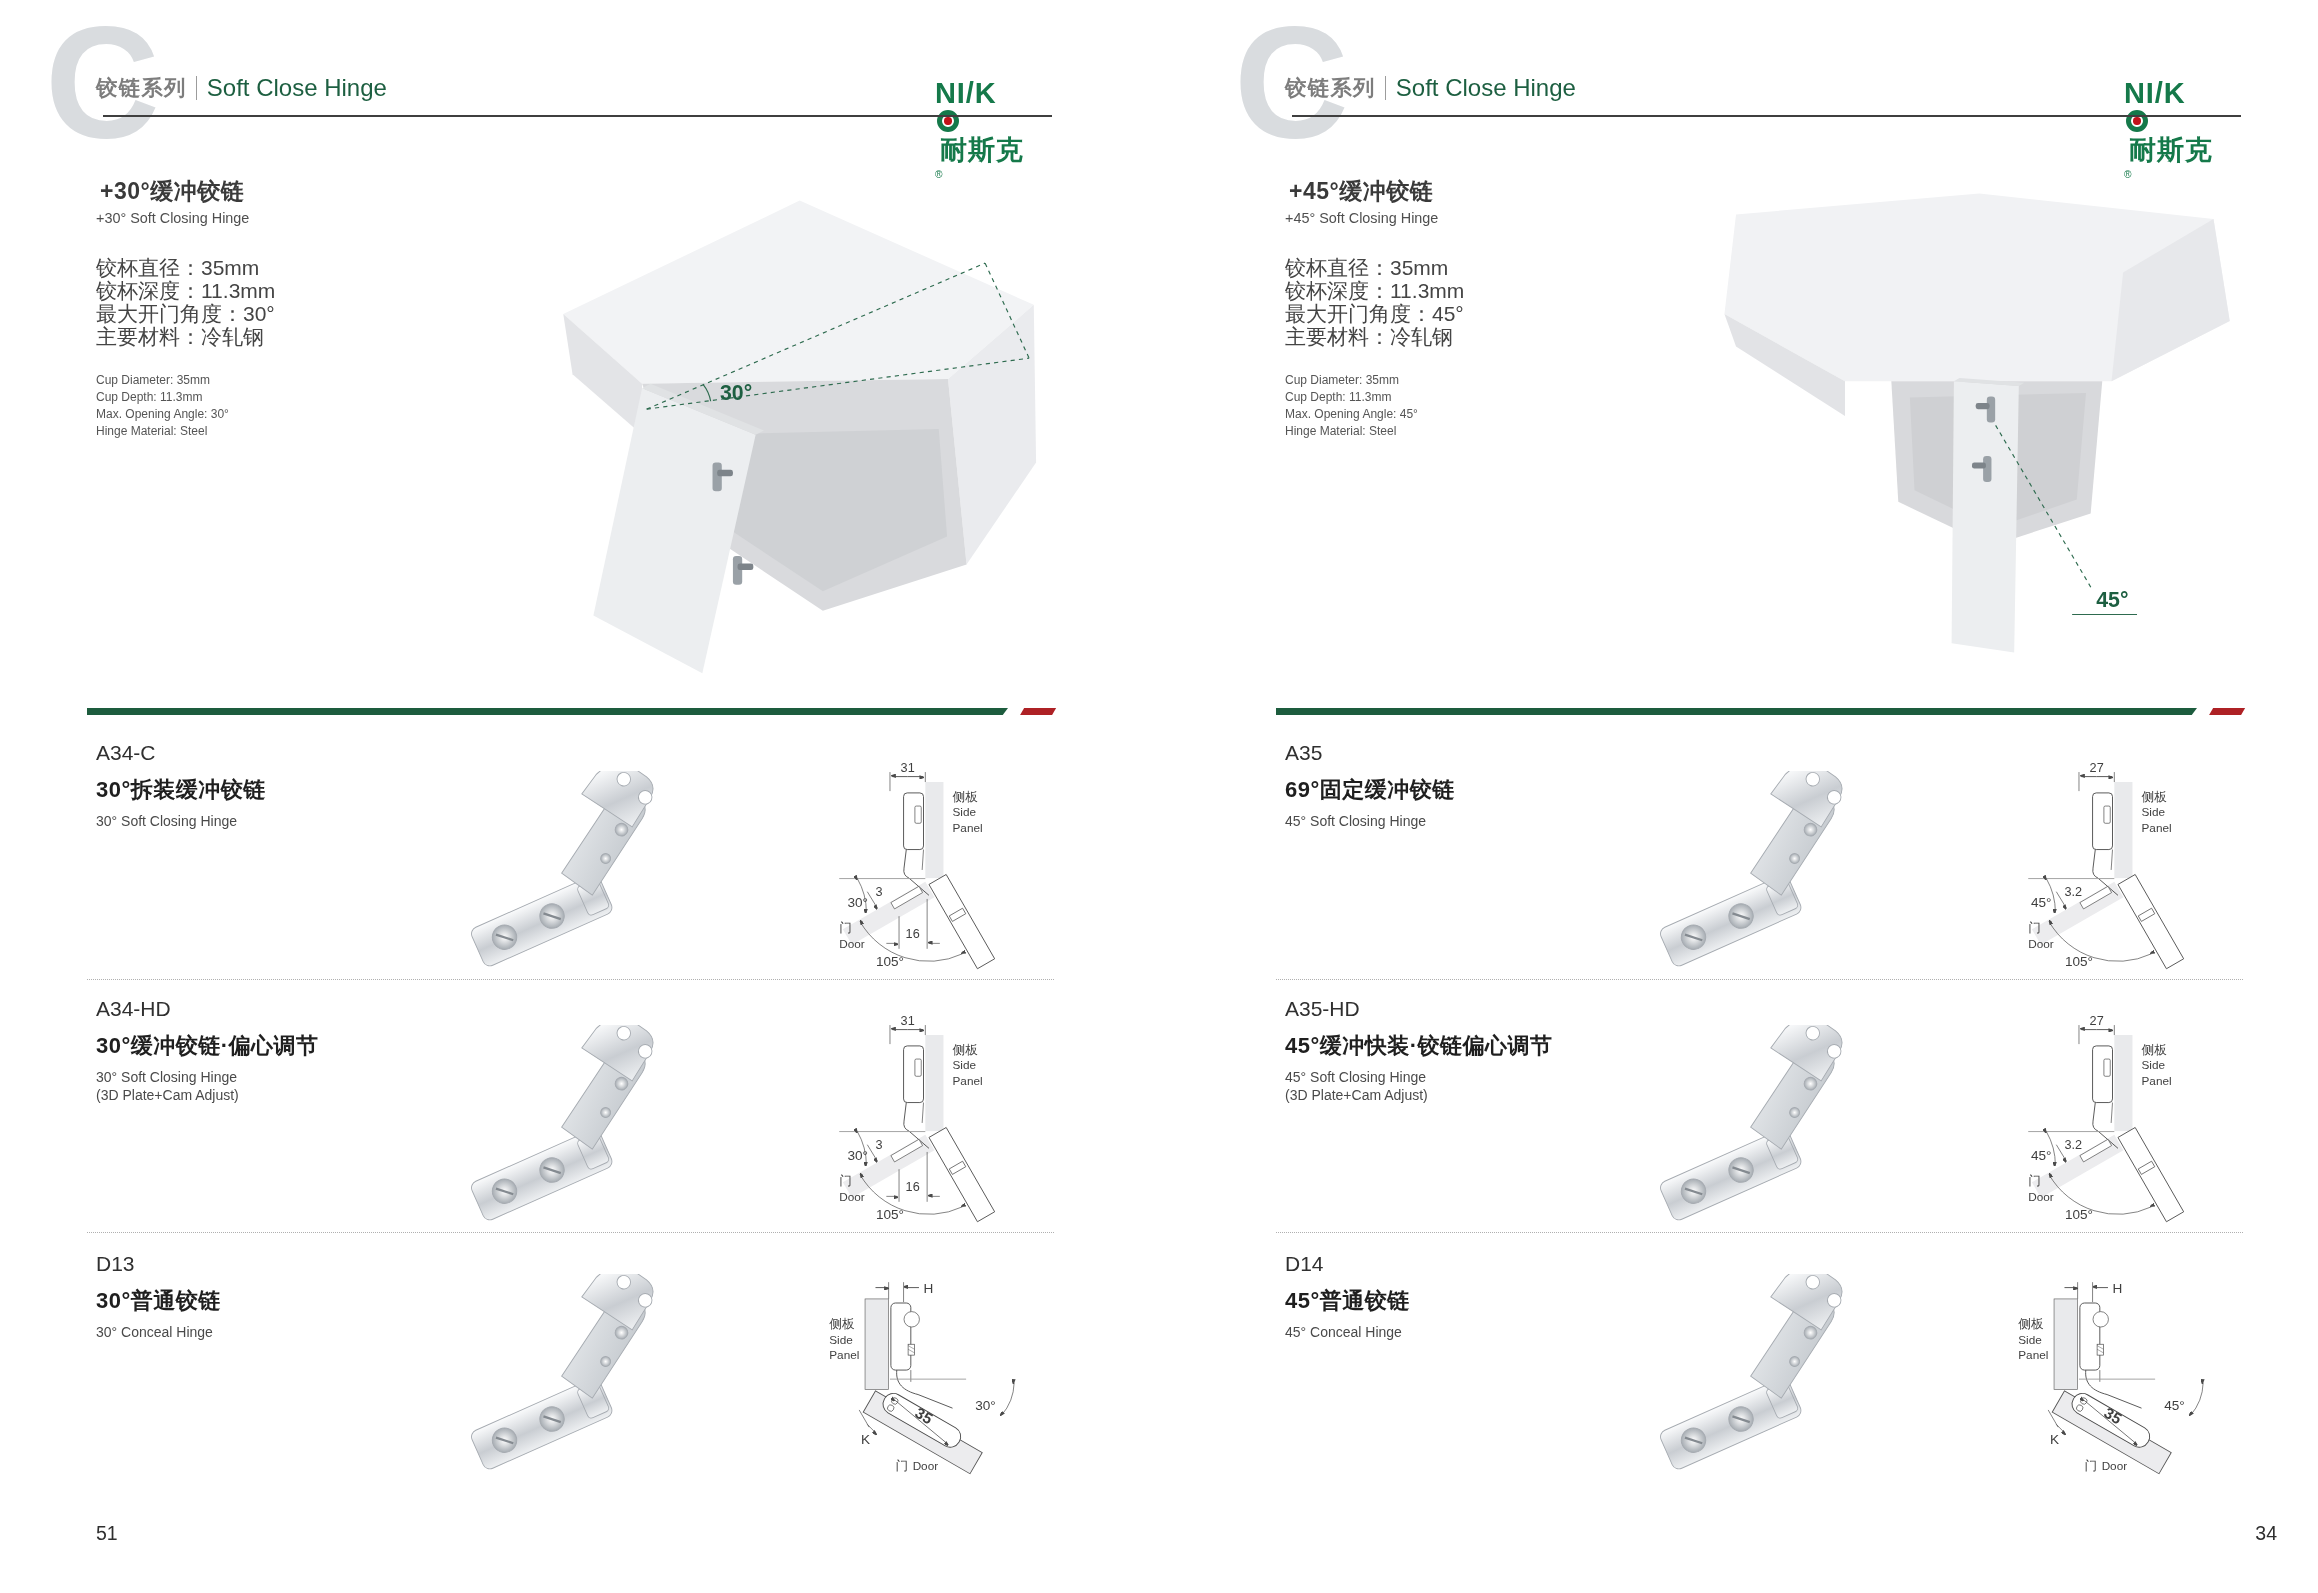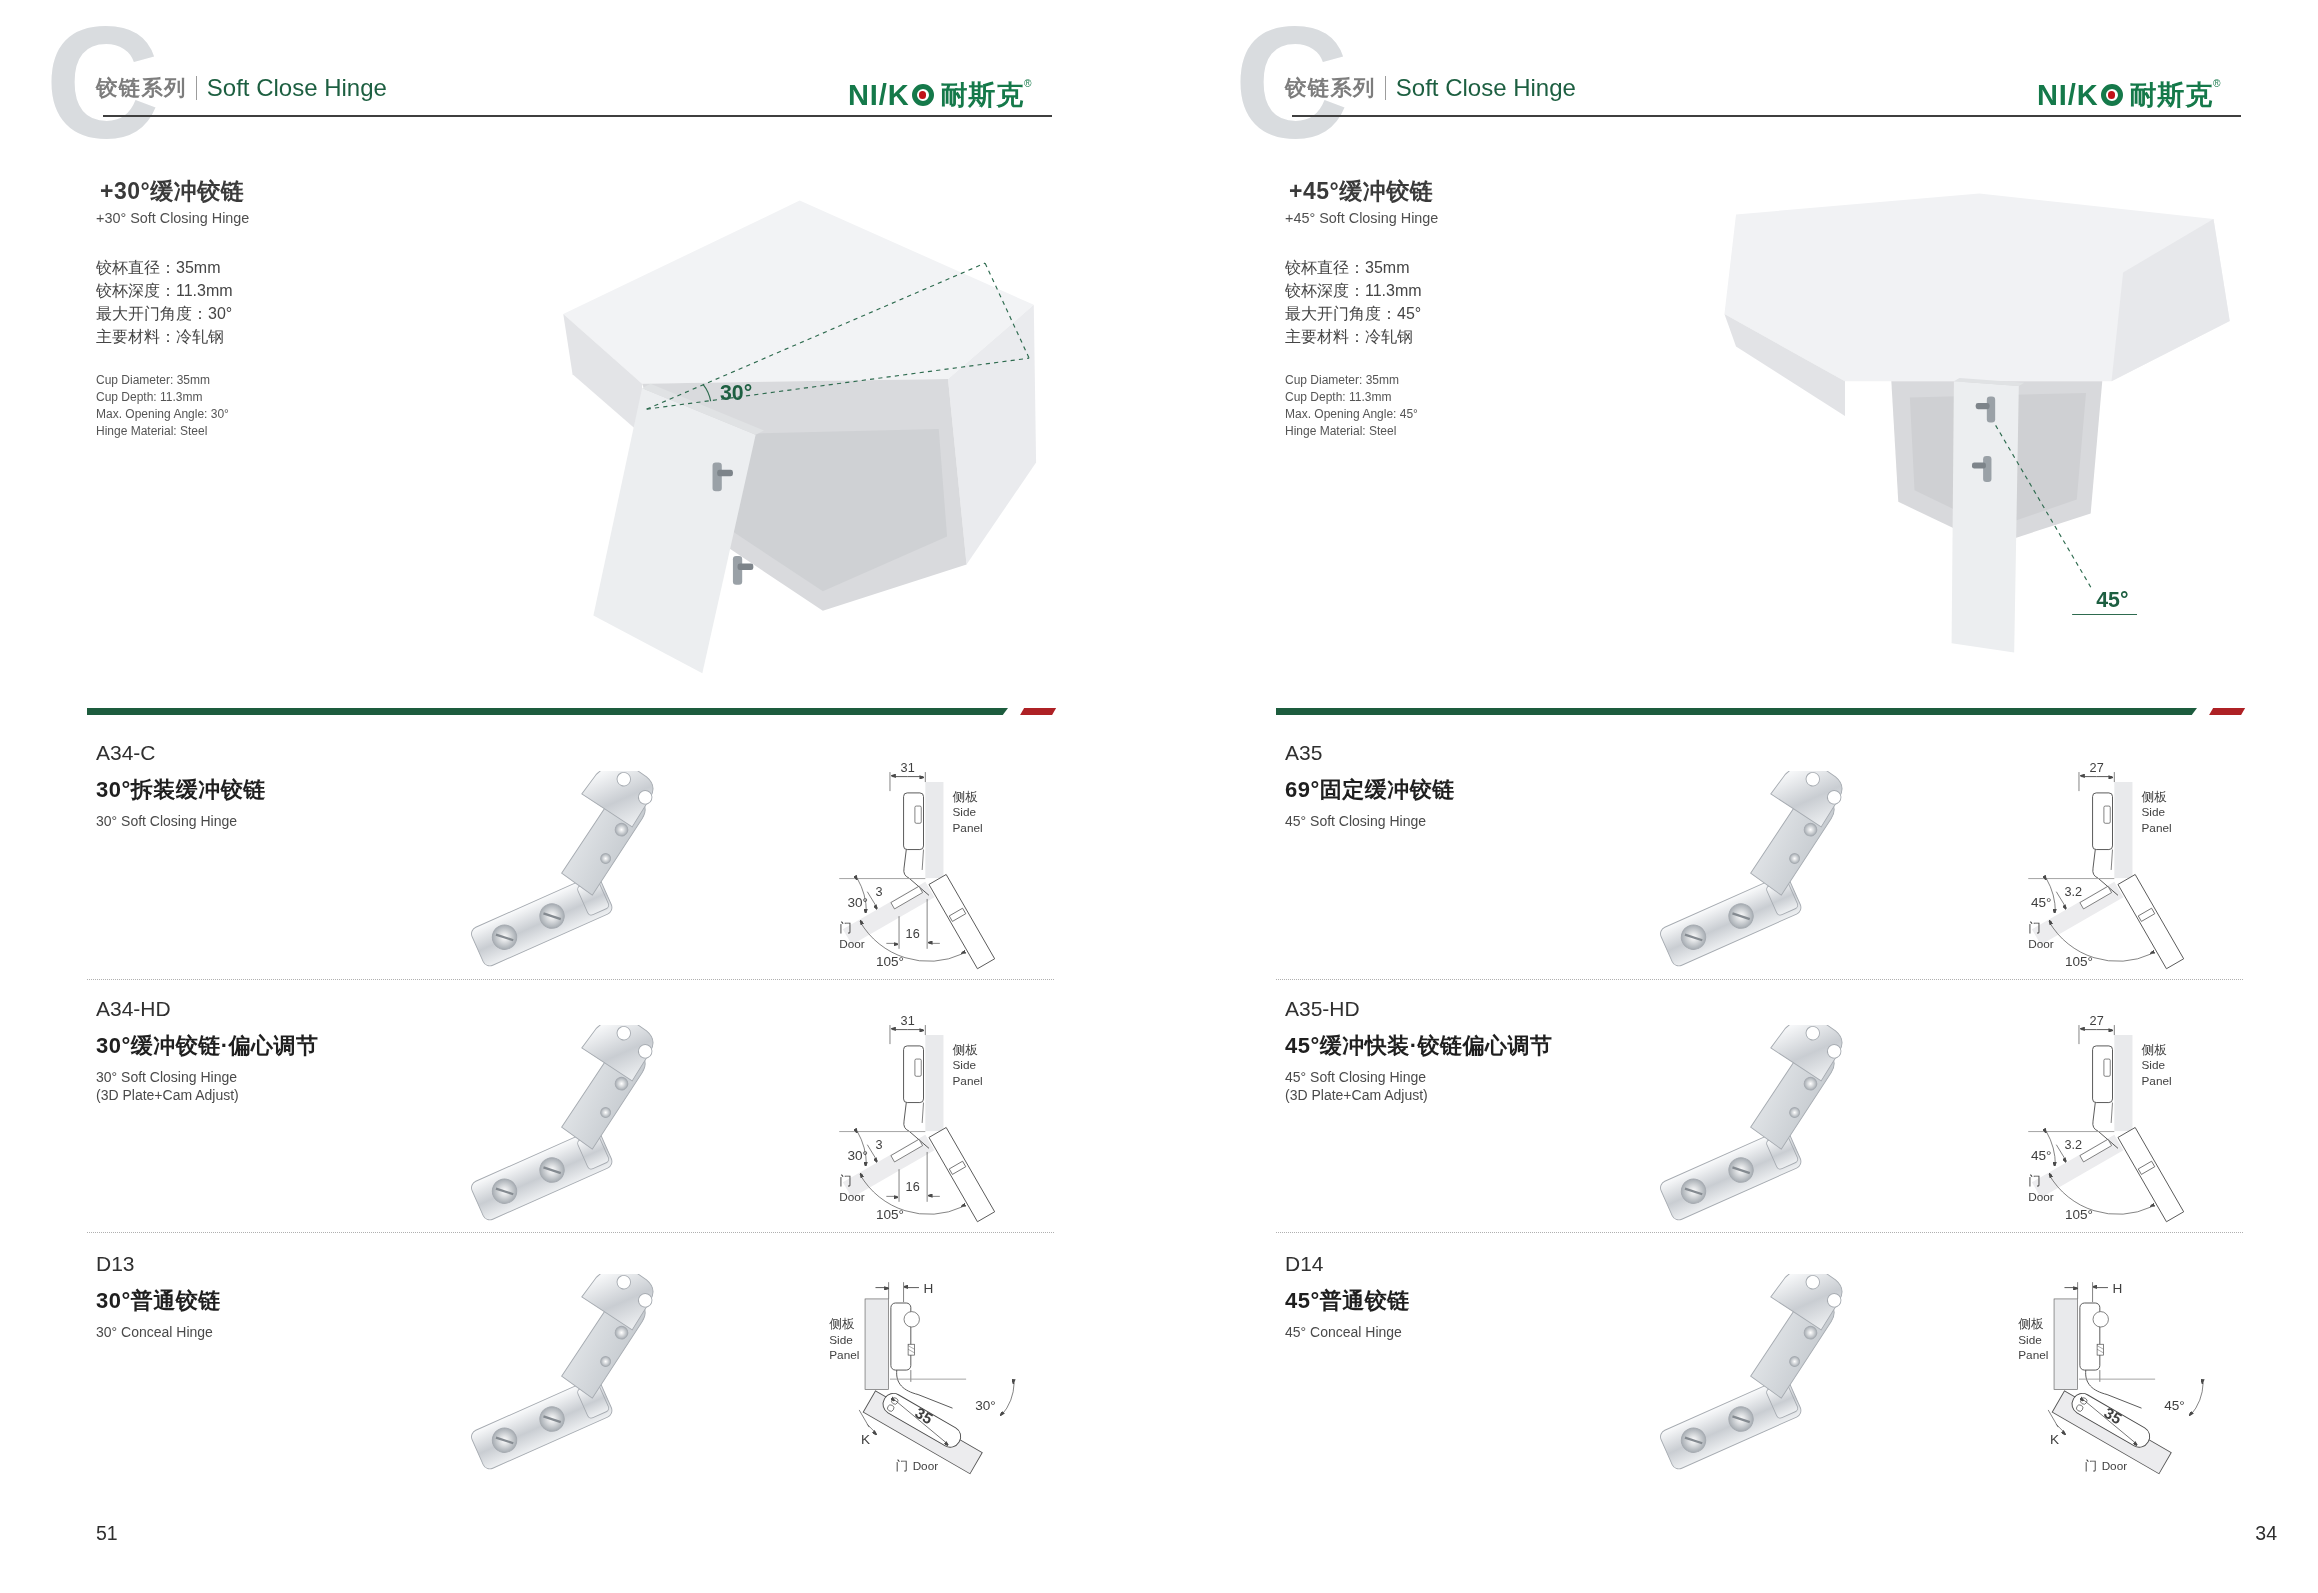--- a/index.html
+++ b/index.html
@@ -9,31 +9,31 @@
   .pg0{left:0;width:1167px;}
   .pg1{left:1189px;width:1144px;}
 
   
   .cmark{position:absolute;left:45px;top:2.8px;font-size:159px;line-height:1;font-weight:700;color:#d9dcdf;}
   .hdr{position:absolute;left:96px;top:73px;display:flex;align-items:center;gap:9.3px;white-space:nowrap;text-align:center;}
   .series-cn{font-size:21.3px;font-weight:700;color:#7d7d7d;letter-spacing:1.4px;}
   .vsep{width:1.4px;height:24px;background:#9c9c9c;}
   .series-en{font-size:24px;color:#1d5f41;}
   .hrule{position:absolute;left:103px;top:115px;width:949px;height:1.9px;background:#3f3f3f;}
-  .logo{position:absolute;left:848px;top:77px;display:flex;align-items:center;white-space:nowrap;}
+  .logo{position:absolute;left:935px;top:77px;display:flex;white-space:nowrap;flex-direction:column;}
   .logo-latin{font-size:29px;font-weight:800;color:#15794a;letter-spacing:0.9px;}
   .logo-o{width:12px;height:12px;border:5.6px solid #15794a;border-radius:50%;position:relative;margin:0 1.9px;}
   .logo-dot{position:absolute;left:50%;top:50%;width:7.4px;height:7.4px;margin:-3.7px 0 0 -3.7px;background:#c1121a;border-radius:50%;}
   .logo-cn{font-size:27px;font-weight:800;color:#15794a;margin-left:5px;letter-spacing:0.9px;}
   .logo-reg{font-size:10.2px;color:#15794a;align-self:flex-start;margin-top:0.9px;}
 
   
   .hero-title{position:absolute;left:100px;top:176px;font-size:23px;font-weight:600;color:#3a3a3a;letter-spacing:0.5px;}
   .hero-sub{position:absolute;left:96px;top:210px;font-size:14.4px;color:#4f4f4f;}
-  .specs-cn{position:absolute;left:96px;top:256px;font-size:16px;line-height:23px;color:#454545;}
+  .specs-cn{position:absolute;left:96px;top:256px;font-size:21px;line-height:23px;color:#454545;}
   .specs-en{position:absolute;left:96px;top:372px;font-size:12px;line-height:17px;color:#555;}
   .cabinet{position:absolute;left:503px;top:175px;width:547px;height:510px;}
 
   
   .rule-bar{position:absolute;left:87px;top:708px;width:967px;height:7.4px;}
   .bar-green{position:absolute;left:0;top:0;width:921px;height:7.4px;background:#1d5c3e;
              clip-path:polygon(0 0,100% 0,calc(100% - 5.6px) 100%,0 100%);}
   .bar-red{position:absolute;right:0;top:0;width:32px;height:7.4px;background:#ae2125;transform:skewX(-30deg);}
 
   .dotsep{position:absolute;left:87px;width:967px;border-top:1.4px dotted #b0b0b0;}

